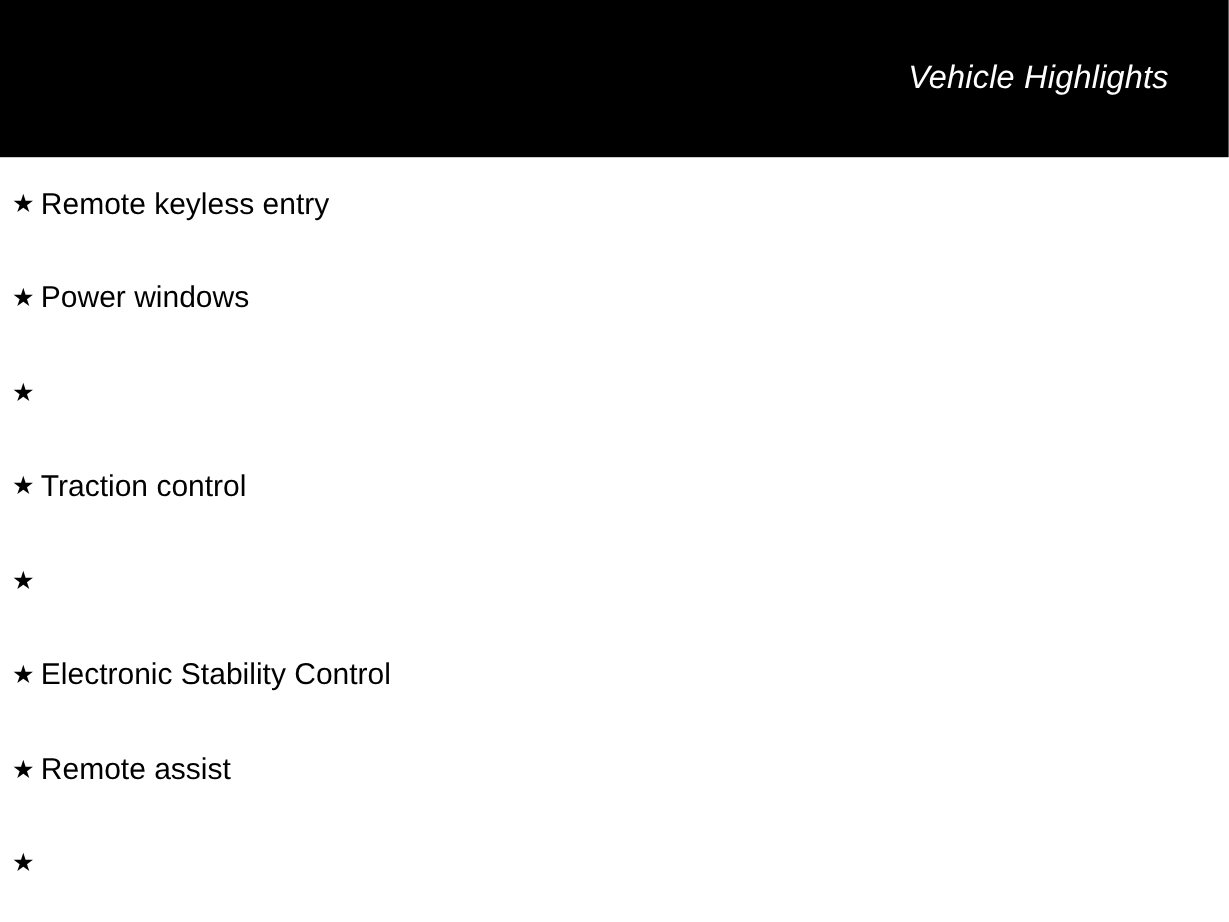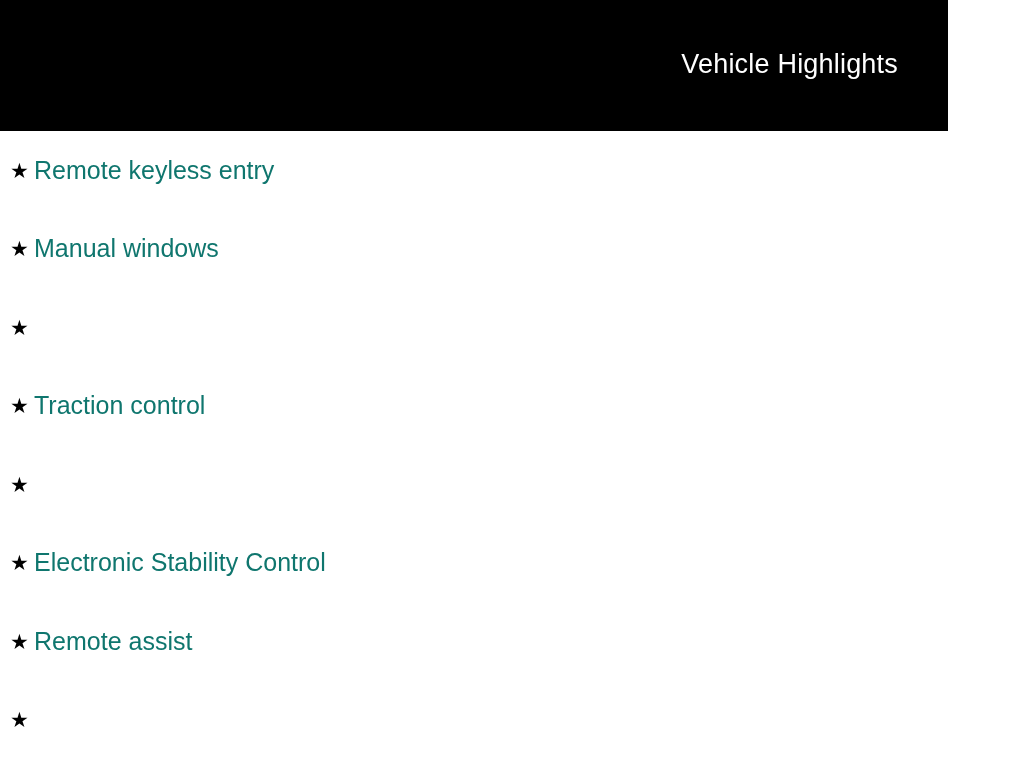--- a/index.html
+++ b/index.html
@@ -16,24 +16,25 @@
     position: relative;
     width: 1024px;
     height: 768px;
     background: #ffffff;
   }
 
   .header-bar {
     position: absolute;
     top: 0;
     left: 0;
-    width: 948px;
+    width: 1024px;
     height: 131px;
     background: #000000;
     box-sizing: border-box;
+    font-style: italic;
   }
 
   .header-title {
     position: absolute;
     right: 50px;
     top: 49px;
     color: #ffffff;
     font-size: 27px;
     font-weight: 400;
     letter-spacing: 0.2px;
@@ -62,21 +63,21 @@
     flex: 0 0 auto;
     width: 24px;
     color: #000000;
     font-size: 21px;
     line-height: 1;
     text-align: left;
   }
 
   .highlight-label {
     flex: 1 1 auto;
-    color: #0f766e;
+    color: #000000;
     font-size: 25px;
     font-weight: 400;
     line-height: 1.1;
     white-space: nowrap;
   }
 </style>
 </head>
 <body>
 
 <div class="page">
@@ -85,21 +86,21 @@
     <div class="header-title">Vehicle Highlights</div>
   </div>
 
   <ul class="highlights-list">
     <li class="highlight-item">
       <span class="star-icon">★</span>
       <span class="highlight-label">Remote keyless entry</span>
     </li>
     <li class="highlight-item">
       <span class="star-icon">★</span>
-      <span class="highlight-label">Manual windows</span>
+      <span class="highlight-label">Power windows</span>
     </li>
     <li class="highlight-item">
       <span class="star-icon">★</span>
     </li>
     <li class="highlight-item">
       <span class="star-icon">★</span>
       <span class="highlight-label">Traction control</span>
     </li>
     <li class="highlight-item">
       <span class="star-icon">★</span>

